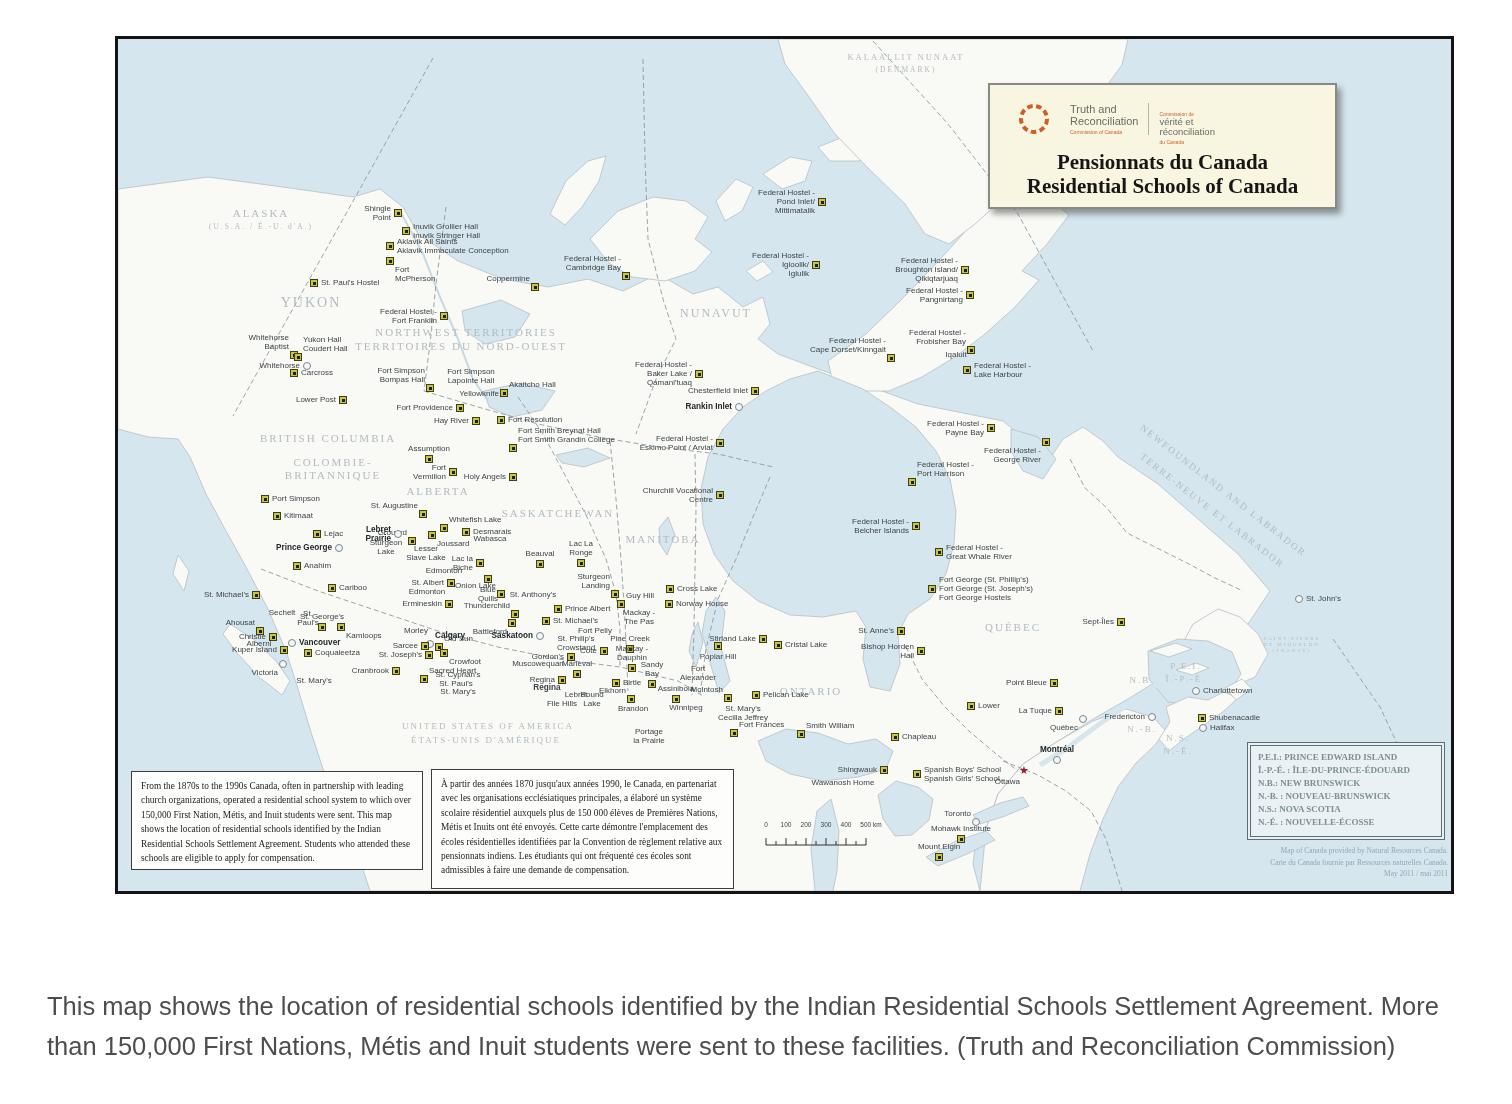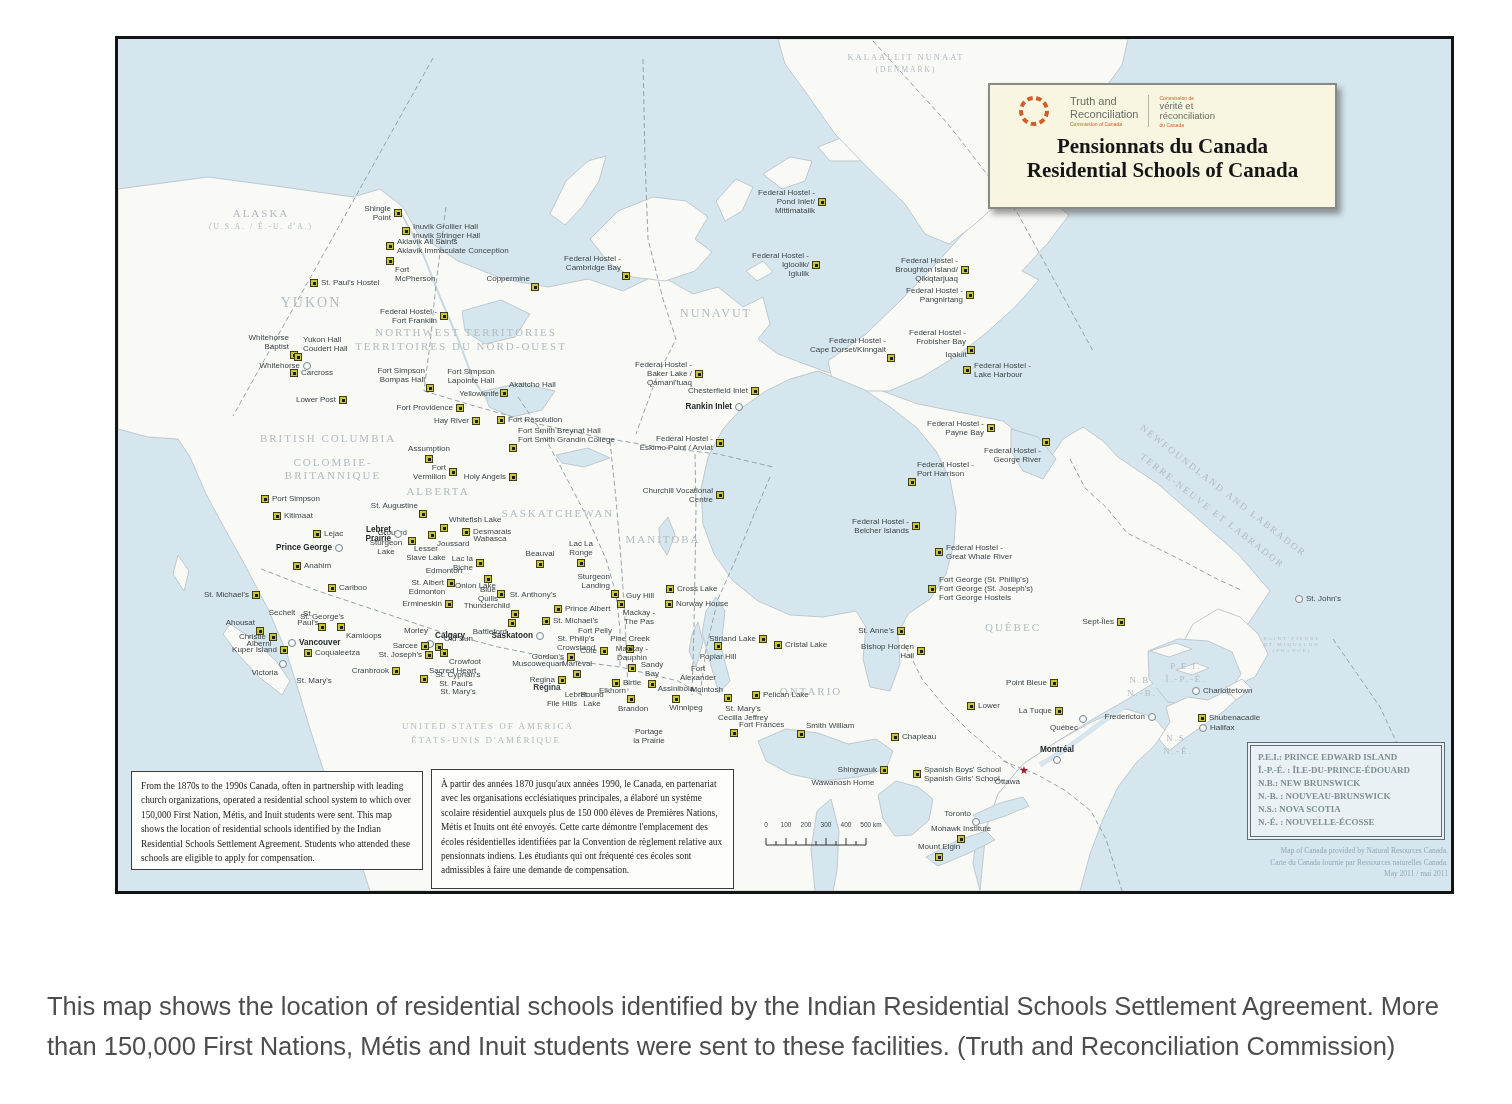--- a/index.html
+++ b/index.html
@@ -28,21 +28,21 @@
   .lp-c{left:0;top:0;transform:translate(-50%,-50%);text-align:center;}
   .pt.note .lb{color:#3d4548;}
   .pt.area .lb{font-family:"Liberation Serif",serif;color:#b2bcc0;letter-spacing:2px;}
   
   #title-box{position:absolute;left:870px;top:44px;width:345px;height:122px;background:#f8f5e0;
     border:2px solid #8a8a84;box-shadow:4px 5px 6px rgba(40,40,40,.45);}
   #brand{display:flex;align-items:center;padding:8px 0 2px 26px;}
   #brand-left{margin-left:18px;padding-right:10px;border-right:1px solid #b9b5a5;}
   .brand-big{font-size:11px;color:#6b6b66;line-height:1.1;white-space:pre;}
   .brand-small{font-size:5px;color:#cf5f2a;margin-top:1px;}
-  #brand-right{padding-left:10px;}
+  #brand-right{padding-left:10px;margin-top:17px;}
   #map-title{font-family:"Liberation Serif",serif;font-weight:bold;color:#161616;
     text-align:center;font-size:21px;line-height:1.15;margin-top:3px;}
   
   .desc-box{position:absolute;background:#fdfdfb;border:1px solid #3c3c3c;
     font-family:"Liberation Serif",serif;font-size:9.3px;line-height:1.55;color:#1d1d1d;
     padding:7px 9px;white-space:normal;}
   #en-box{left:13px;top:732px;width:272px;height:83px;}
   #fr-box{left:313px;top:730px;width:283px;height:104px;}
   
   #legend-box{position:absolute;left:1132px;top:706px;width:176px;height:80px;background:#e9f1f4;
@@ -192,21 +192,21 @@
       <div class="pt area" style="left: 1068px; top: 627px;">
         <span class="lb lp-c" style="font-size: 9px;">P.E.I.</span>
       </div>
       <div class="pt area" style="left: 1068px; top: 640px;">
         <span class="lb lp-c" style="font-size: 9px;">Î.-P.-É.</span>
       </div>
       <div class="pt area" style="left: 1024px; top: 641px;">
         <span class="lb lp-c" style="font-size: 9px;">N.B.</span>
       </div>
       <div class="pt area" style="left: 1024px; top: 654px;">
-        <span class="lb lp-c" style="font-size: 9px;">N.-B.</span>
+        <span class="lb lp-c" style="font-size: 9px; margin-top: 36px;">N.-B.</span>
       </div>
       <div class="pt area" style="left: 1060px; top: 699px;">
         <span class="lb lp-c" style="font-size: 9px;">N.S.</span>
       </div>
       <div class="pt area" style="left: 1060px; top: 712px;">
         <span class="lb lp-c" style="font-size: 9px;">N.-É.</span>
       </div>
       <div class="pt area" style="left: 1174px; top: 606px;">
         <span class="lb lp-c" style="font-size: 5px;">SAINT-PIERRE
 ET MIQUELON

